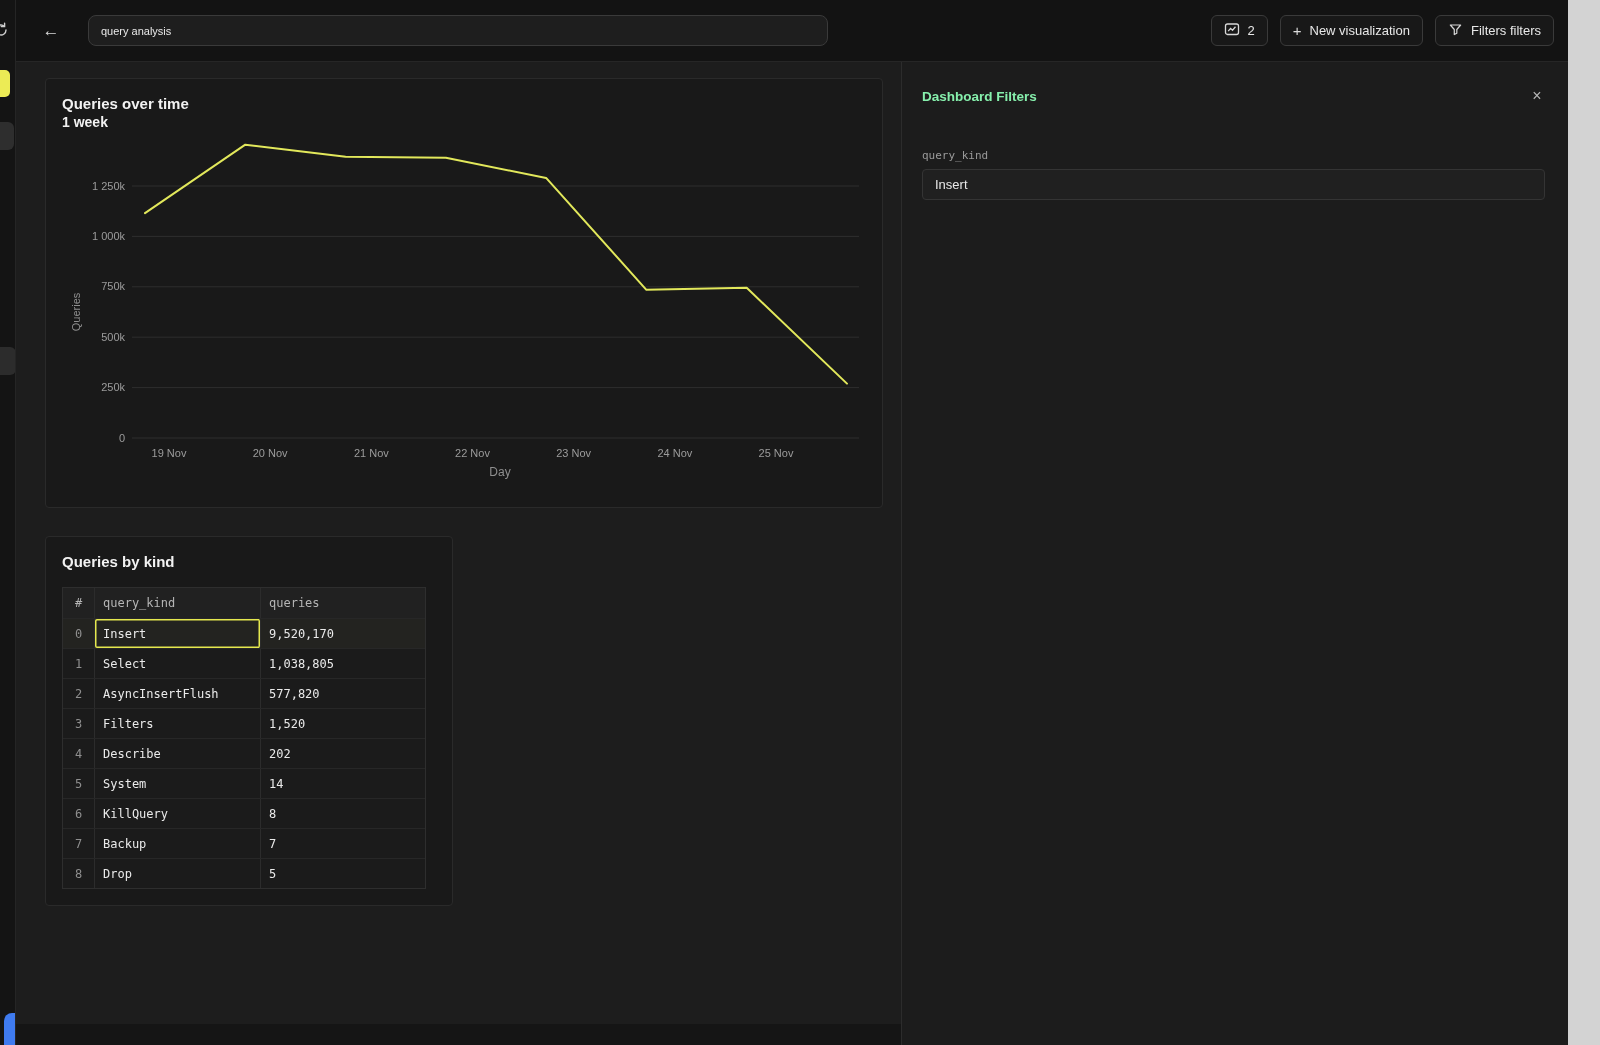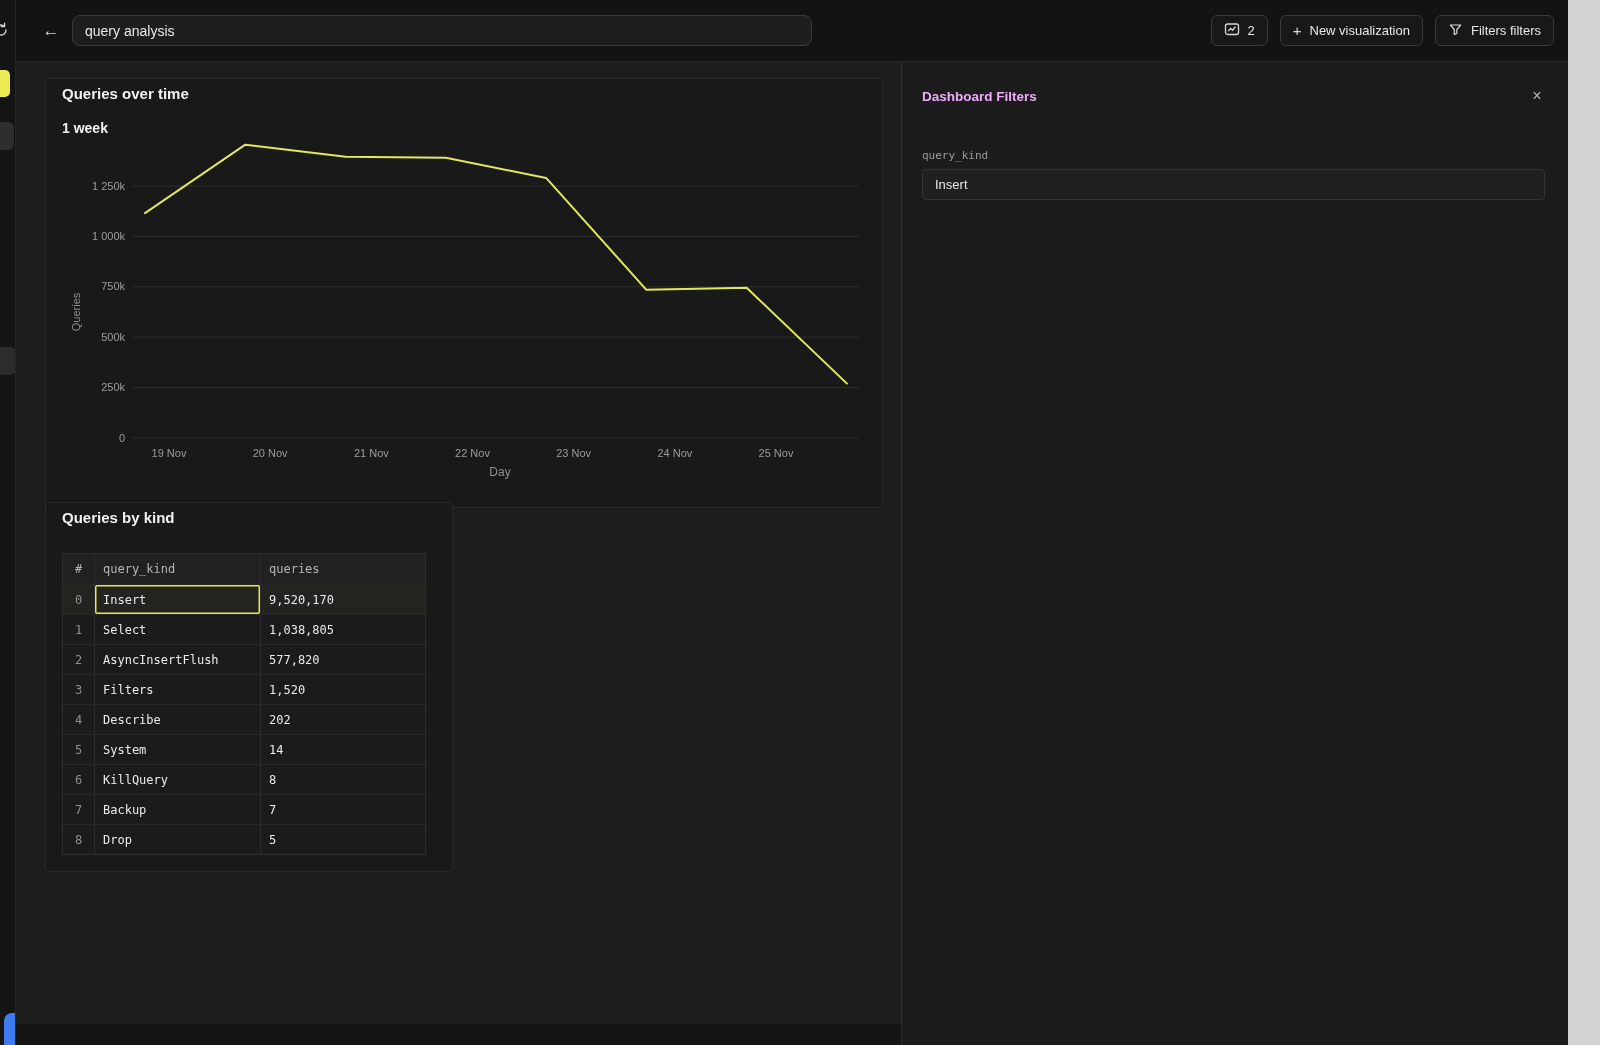--- a/index.html
+++ b/index.html
@@ -29,23 +29,23 @@
   .topbar {
     position:absolute; left:16px; top:0; width:1552px; height:62px;
     background:#131313; border-bottom:1px solid #262626;
     display:flex; align-items:center; z-index:3;
   }
   .back-btn {
     margin-left:22px; width:26px; height:26px; display:flex; align-items:center; justify-content:center;
     color:#d8d8d8; font-size:17px; cursor:pointer; background:none; border:none;
   }
   .title-input {
-    margin-left:8px; width:740px; height:31px;
+    margin-left:24px; width:740px; height:31px;
     background:#1e1e1e; border:1px solid #3a3a3a; border-radius:8px;
-    color:#e8e8e8; font-size:14px; padding:0 12px; outline:none;
+    color:#e8e8e8; font-size:11px; padding:0 12px; outline:none;
   }
   .tb-right { margin-left:auto; margin-right:14px; display:flex; gap:12px; align-items:center; }
   .tb-btn {
     height:31px; display:flex; align-items:center; gap:8px; padding:0 12px;
     background:#181818; border:1px solid #3a3a3a; border-radius:6px;
     color:#e8e8e8; font-size:13px; cursor:pointer;
   }
   .tb-btn .plus { font-size:15px; color:#dcdcdc; line-height:1; }
 
   
@@ -53,24 +53,24 @@
     position:absolute; left:16px; top:62px; width:885px; height:983px;
     background:#1d1d1d;
   }
   .main-bottom-strip { position:absolute; left:0; bottom:0; width:100%; height:21px; background:#151515; }
   .vdivider { position:absolute; left:901px; top:62px; width:1px; height:983px; background:#2c2c2c; z-index:2; }
 
   .card {
     position:absolute; background:#191919; border:1px solid #2a2a2a; border-radius:4px;
   }
   #chart-card { left:29px; top:16px; width:838px; height:430px; }
-  #table-card { left:29px; top:440px; width:408px; height:370px; }
-
-  .card-title { margin:6px 16px 1px; font-size:15px; font-weight:700; color:#f2f2f2; }
-  .card-subtitle { margin:18px 16px 0; font-size:14px; font-weight:700; color:#f2f2f2; }
+  #table-card { left:29px; top:474px; width:408px; height:370px; }
+
+  .card-title { margin:16px 16px 1px; font-size:15px; font-weight:700; color:#f2f2f2; }
+  .card-subtitle { margin:2px 16px 0; font-size:14px; font-weight:700; color:#f2f2f2; }
 
   #chart-svg { position:absolute; left:16px; top:40px; }
   #chart-svg text { font-family:"Liberation Sans", sans-serif; }
 
   
   .table-wrap {
     position:absolute; left:16px; top:50px; width:364px;
     border:1px solid #2e2e2e; font-family:"DejaVu Sans Mono", monospace;
   }
   .thead, .trow { display:grid; grid-template-columns:32px 166px 164px; }
@@ -86,21 +86,21 @@
   .td {
     font-size:12px; color:#eaeaea; display:flex; align-items:center;
     padding:0 8px; border-right:1px solid #2c2c2c; cursor:pointer;
   }
   .td.idx { justify-content:center; padding:0; color:#8f8f8f; cursor:default; }
   .td.selected-cell { box-shadow:inset 0 0 0 1.5px #e5e84e; border-radius:2px; }
 
   
   .filters-panel { position:absolute; left:902px; top:62px; width:666px; height:983px; background:#1c1c1c; }
   .fp-header { display:flex; align-items:center; padding:23px 20px 0 20px; }
-  .fp-title { font-size:13.5px; font-weight:600; color:#f0abfc; }
+  .fp-title { font-size:13.5px; font-weight:600; color:#86efac; }
   .fp-close {
     margin-left:auto; background:none; border:none; color:#b5b5b5; font-size:16px;
     width:22px; height:22px; display:flex; align-items:center; justify-content:center; cursor:pointer;
   }
   .fp-field-label {
     margin:42px 20px 7px; font-family:"DejaVu Sans Mono", monospace;
     font-size:11px; color:#9a9a9a;
   }
   .fp-input {
     margin:0 20px; width:623px; height:31px;

